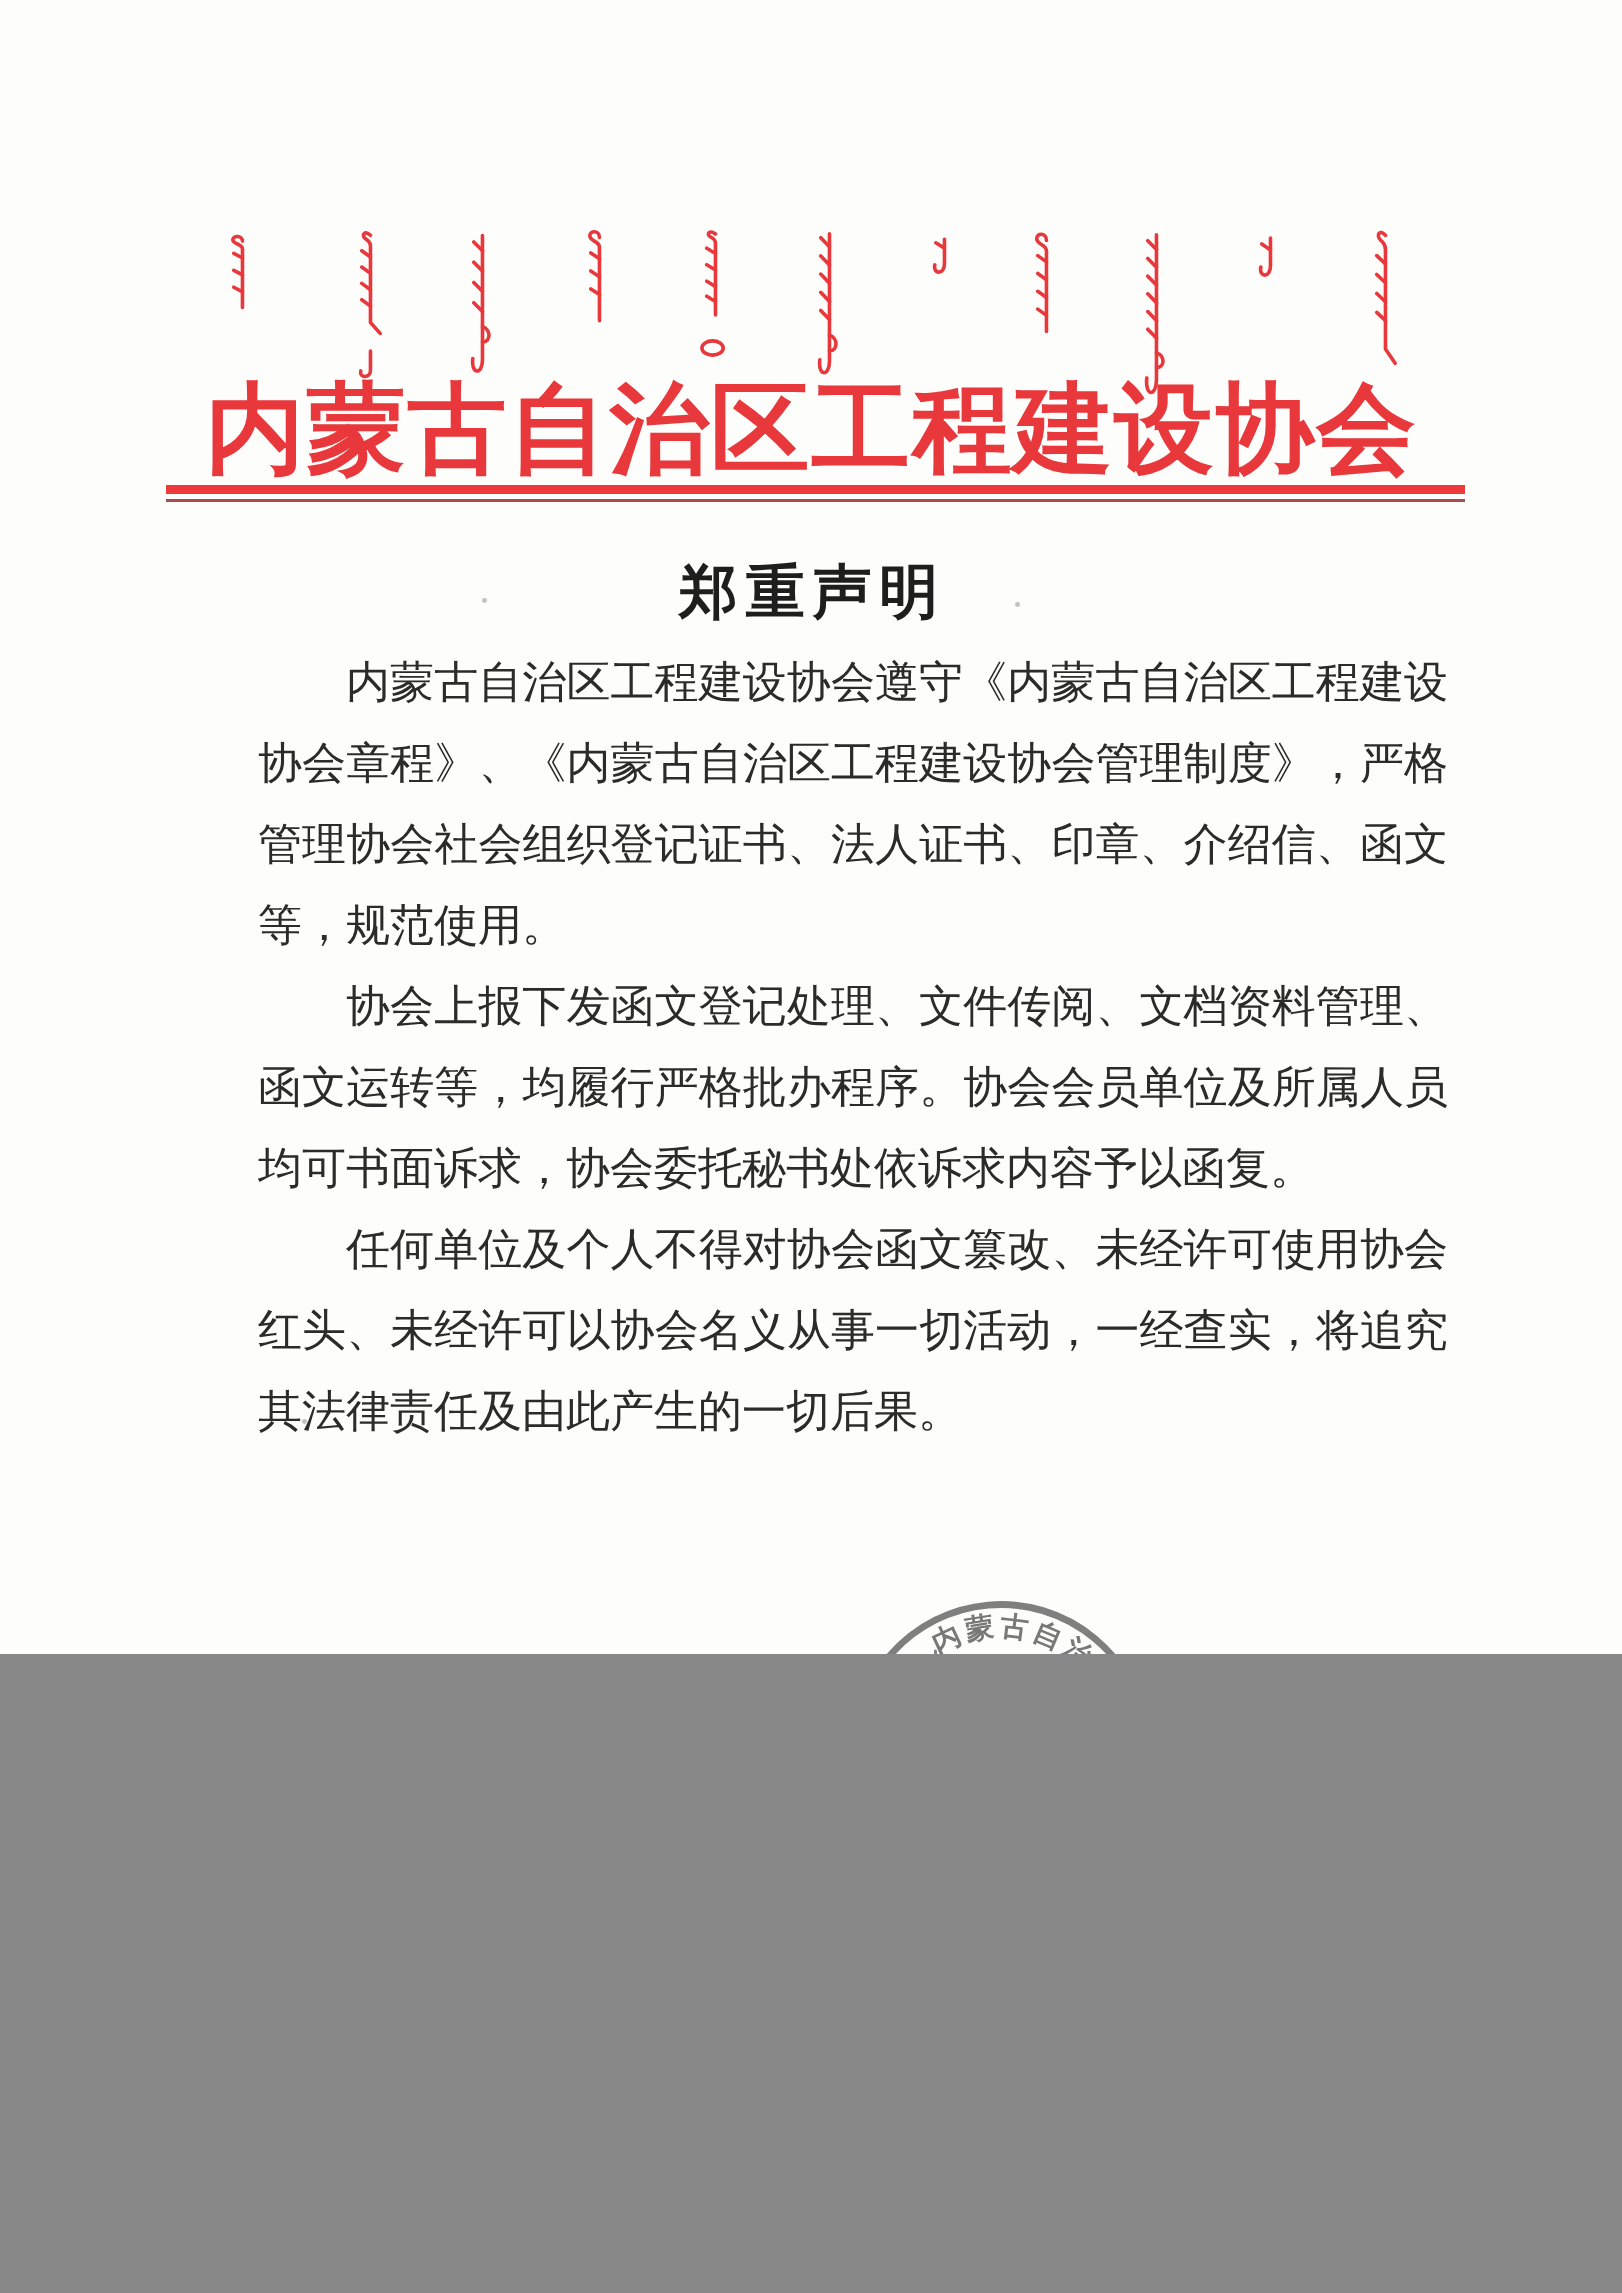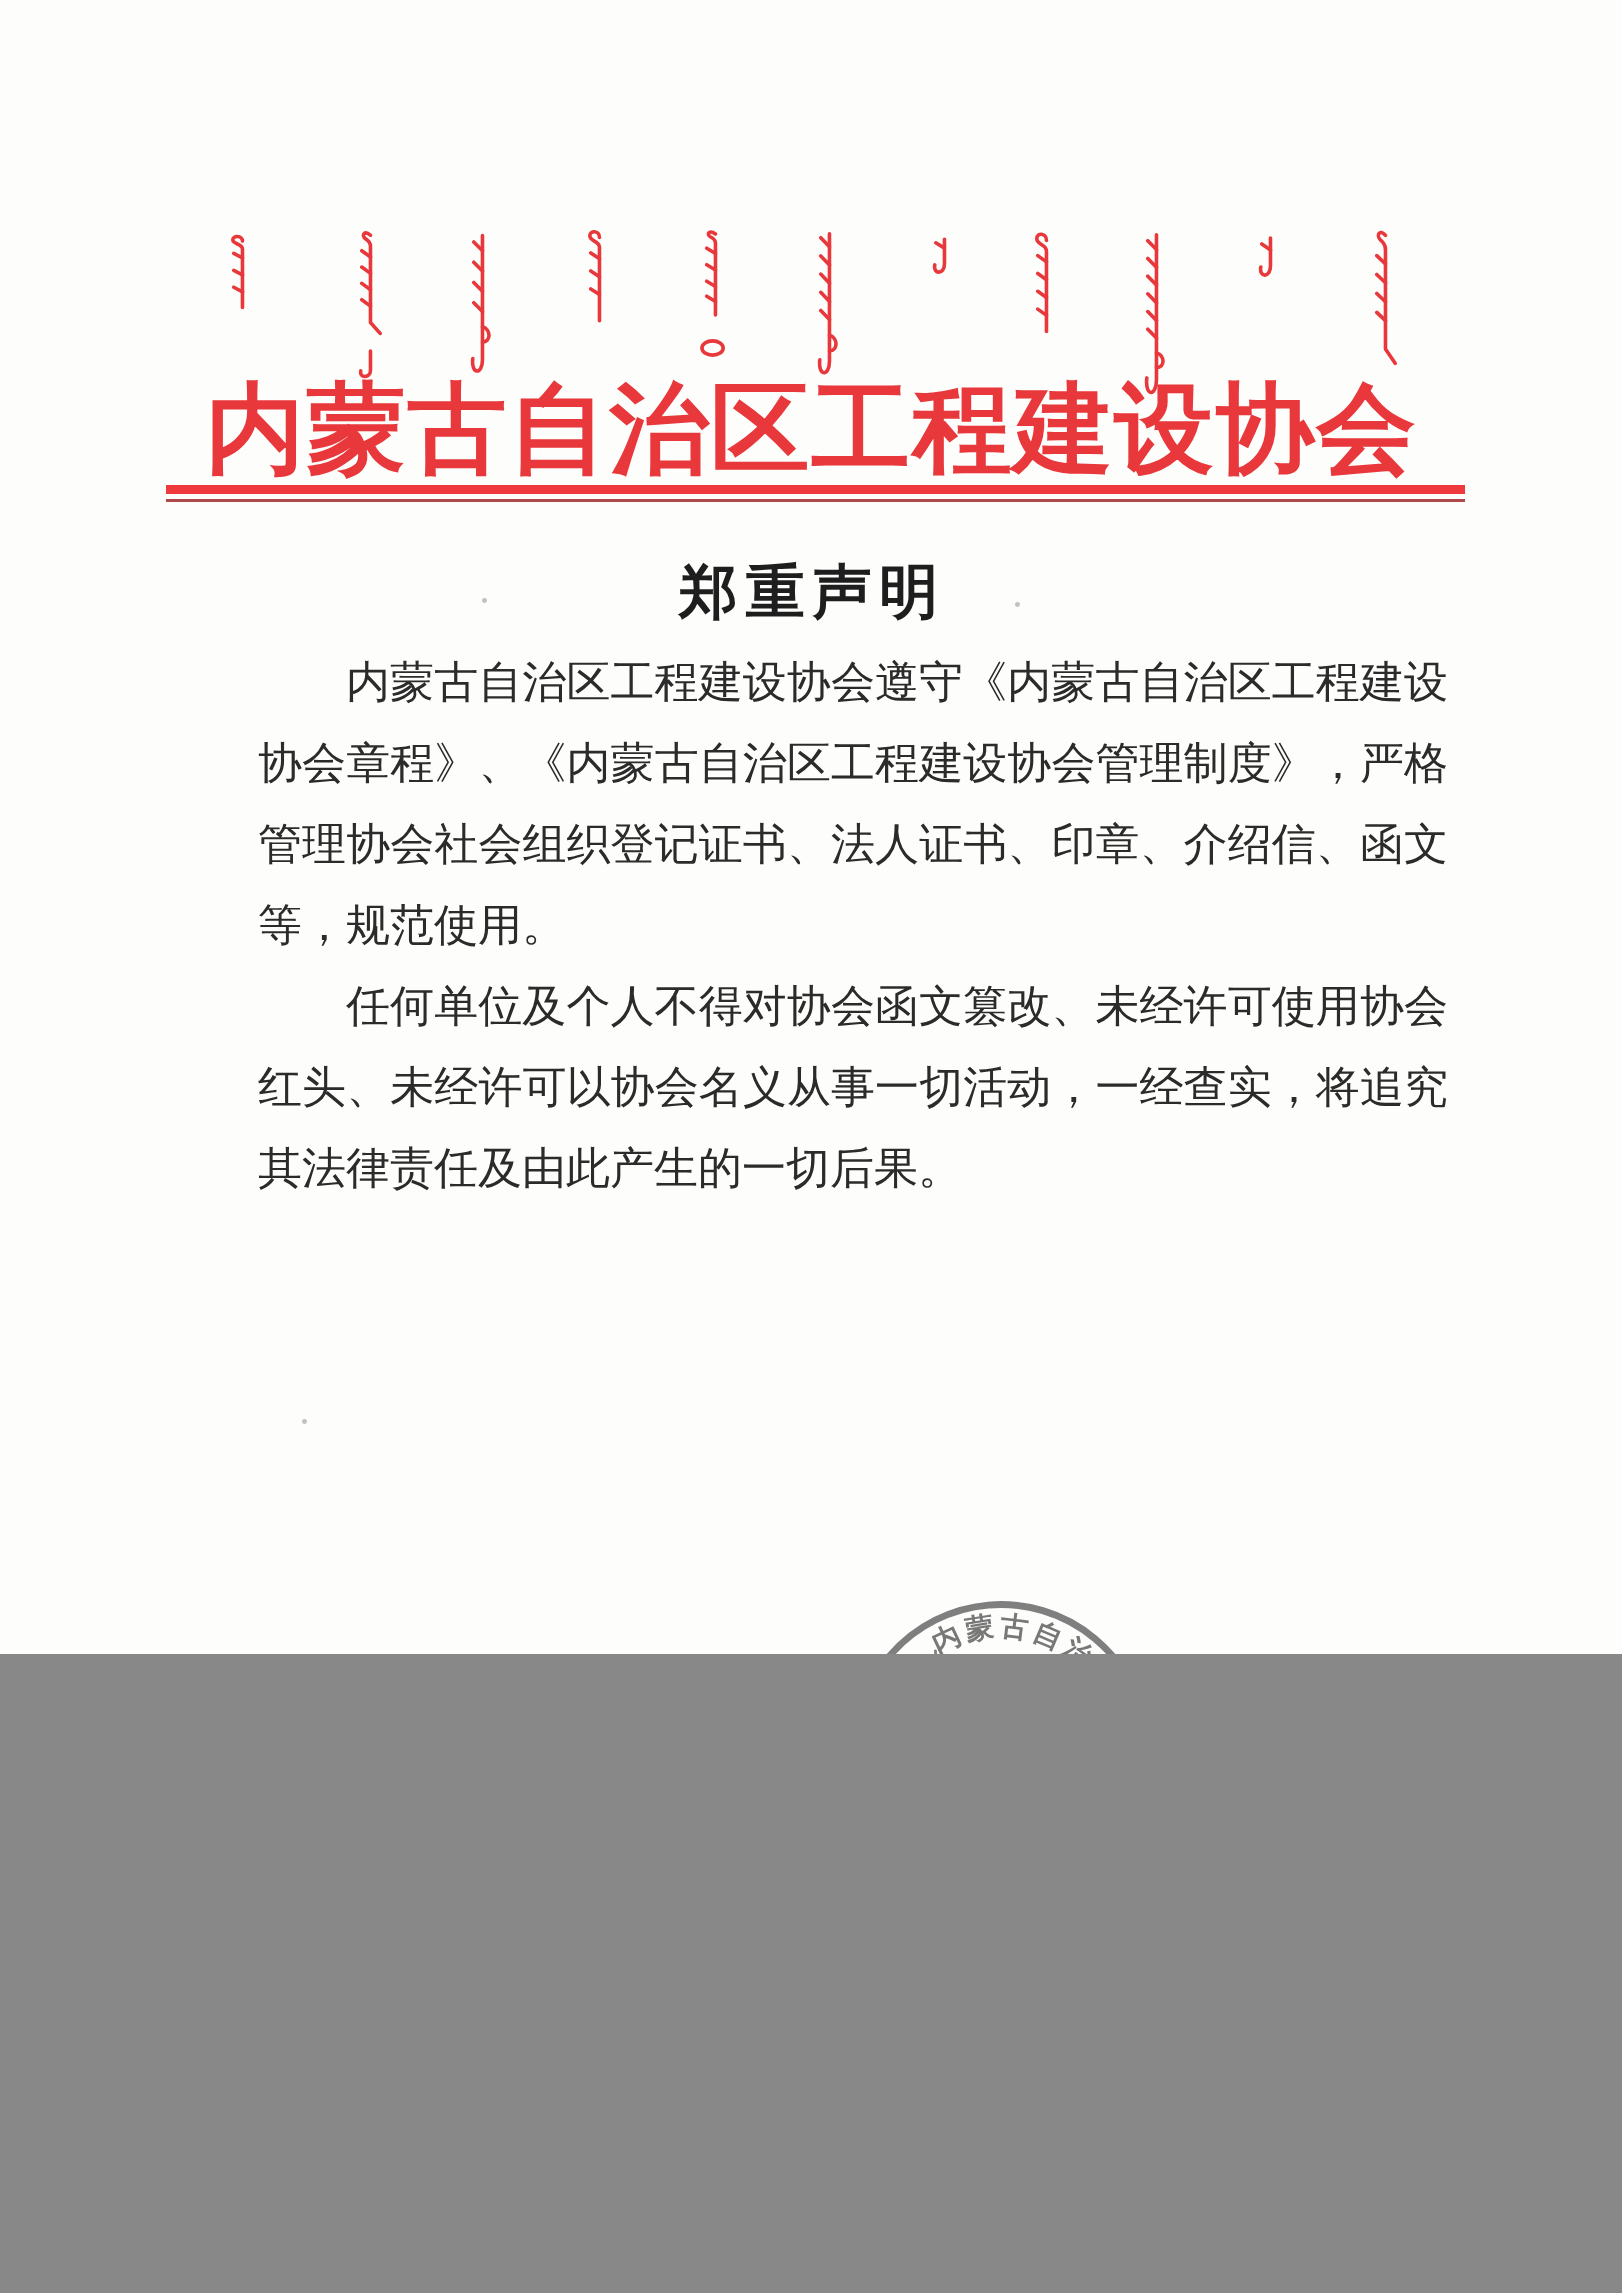--- a/index.html
+++ b/index.html
@@ -141,20 +141,21 @@
 
   <div class="rule top">
     <div class="thick"></div>
     <div class="thin"></div>
   </div>
 
   <h2 class="doc-title">郑重声明</h2>
 
   <div class="body-text">
     <p>内蒙古自治区工程建设协会遵守《内蒙古自治区工程建设协会章程》、《内蒙古自治区工程建设协会管理制度》，严格管理协会社会组织登记证书、法人证书、印章、介绍信、函文等，规范使用。</p>
+    <p>协会上报下发函文登记处理、文件传阅、文档资料管理、函文运转等，均履行严格批办程序。协会会员单位及所属人员均可书面诉求，协会委托秘书处依诉求内容予以函复。</p>
     <p>任何单位及个人不得对协会函文篡改、未经许可使用协会红头、未经许可以协会名义从事一切活动，一经查实，将追究其法律责任及由此产生的一切后果。</p>
   </div>
 
   <svg class="seal" viewBox="0 0 340 340">
     <defs>
       <path id="sealArcCn" d="M114.6 65.8 A118 118 0 1 1 194.5 285.4" fill="none"></path>
       <path id="sealArcNo" d="M92.4 276.8 A132 132 0 0 0 247.6 276.8" fill="none"></path>
       <path id="rim-sq" d="M0 0 V36 M0 10 L-8 4 M0 24 L-8 18"></path>
     </defs>
     <circle class="ring" cx="170" cy="170" r="150"></circle>

